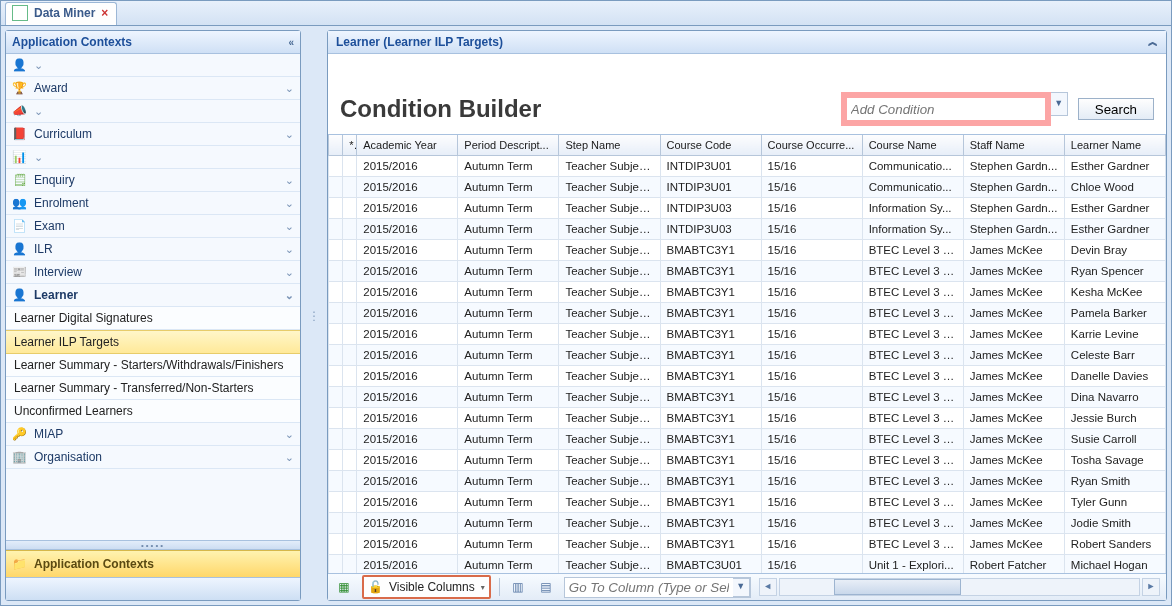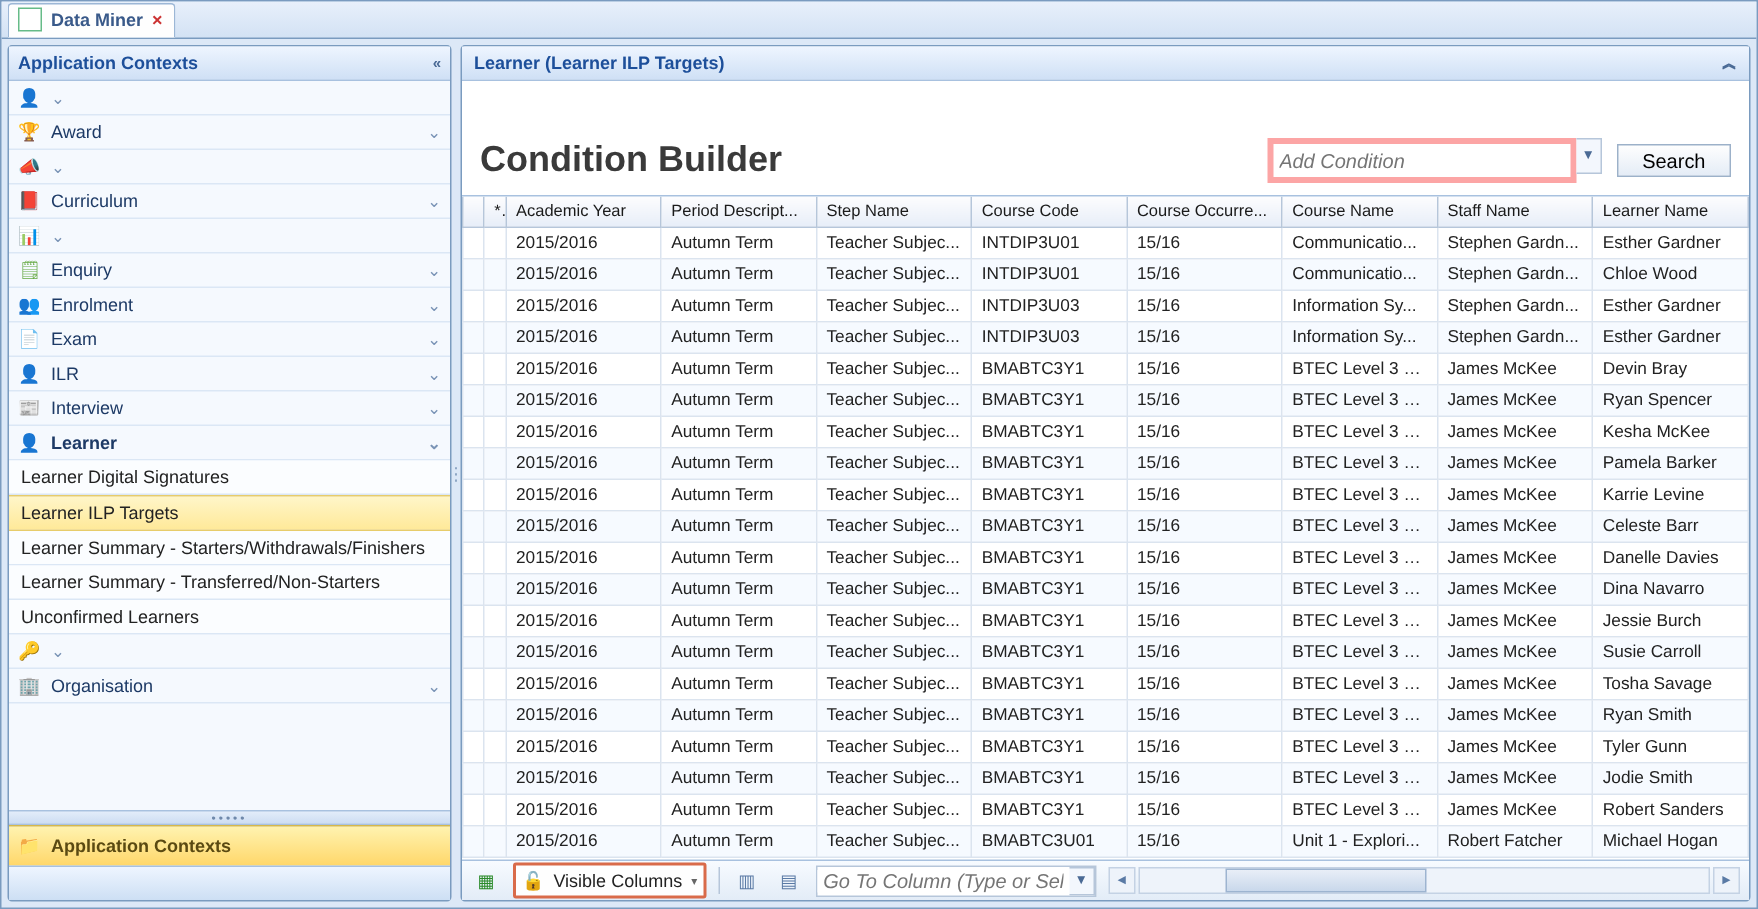--- a/index.html
+++ b/index.html
@@ -1,41 +1,41 @@
 <!DOCTYPE html>
 <html><head>
 <meta charset="utf-8">
 <style>
 html,body{margin:0;padding:0;font-family:"Segoe UI",Tahoma,Arial,sans-serif;font-size:12px;color:#222;background:#dce8f7;}
 .app{width:1172px;height:606px;background:#dce8f7;border:1px solid #7a9bbf;box-sizing:border-box;display:flex;flex-direction:column;overflow:hidden;}
 .tabbar{height:24px;background:linear-gradient(#e8f0fb,#d3e2f4);display:flex;align-items:flex-end;padding:0 4px;border-bottom:1px solid #7a9bbf;}
 .tab{background:#fefefe;border:1px solid #9cb7d6;border-bottom:none;border-radius:3px 3px 0 0;padding:2px 8px 4px 6px;display:flex;align-items:center;gap:6px;font-size:12px;color:#3a5a8a;font-weight:bold;}
 .tab .close-x{color:#c33;font-weight:bold;cursor:pointer;}
 .docicon{width:14px;height:14px;background:#fff;border:1px solid #6b8;display:inline-block;}
-.body{flex:1;display:flex;min-height:0;padding:4px;gap:0;}
+.body{flex:1;display:flex;min-height:0;padding:4px;gap:10px;}
 .sidebar{width:296px;border:1px solid #7a9bbf;background:#eaf1fb;display:flex;flex-direction:column;border-radius:3px;box-sizing:border-box;}
 .panel-header{height:22px;background:linear-gradient(#eef5ff,#cfe0f5);border-bottom:1px solid #a8c1df;display:flex;align-items:center;padding:0 6px;color:#1d4f9a;font-weight:bold;font-size:12px;justify-content:space-between;}
 .nav-list{flex:1;overflow:auto;background:#f5f9fe;}
 .nav-item{height:22px;display:flex;align-items:center;padding:0 6px;border-bottom:1px solid #dbe7f5;gap:6px;cursor:pointer;}
 .nav-item.category{font-weight:normal;color:#1d3a66;}
 .nav-item.category .lbl{flex:1;}
 .nav-item.category.learner{font-weight:bold;}
 .nav-item.sub{padding-left:8px;background:#fbfdff;}
 .nav-item.sub.selected{background:linear-gradient(#fff6c9,#ffe999);border-top:1px solid #e7cc6a;border-bottom:1px solid #e7cc6a;}
 .nav-item .chev{color:#7a94b6;font-size:11px;}
 .nicon{width:16px;height:16px;display:inline-flex;align-items:center;justify-content:center;font-size:12px;}
 .sidebar-splitter{height:8px;background:linear-gradient(#e3edfa,#cdddf2);border-top:1px solid #a8c1df;border-bottom:1px solid #a8c1df;text-align:center;font-size:8px;color:#6f89ab;letter-spacing:2px;}
 .sidebar-footer{height:26px;background:linear-gradient(#fff3b0,#ffd76a);border-top:1px solid #d6b84a;display:flex;align-items:center;padding:0 6px;gap:6px;font-weight:bold;color:#5b4a12;}
 .sidebar-bottom-strip{height:22px;background:linear-gradient(#eef5ff,#cddff4);border-top:1px solid #a8c1df;}
 .splitter-v{width:6px;cursor:col-resize;display:flex;align-items:center;justify-content:center;color:#8aa3c2;}
 .main{flex:1;border:1px solid #7a9bbf;background:#fff;display:flex;flex-direction:column;border-radius:3px;min-width:0;box-sizing:border-box;}
 .main-header{height:22px;background:linear-gradient(#eef5ff,#cfe0f5);border-bottom:1px solid #a8c1df;display:flex;align-items:center;padding:0 8px;color:#1d4f9a;font-weight:bold;justify-content:space-between;}
 .cond-row{display:flex;align-items:center;padding:10px 12px 8px 12px;gap:10px;margin-top:28px;}
 .cond-title{font-size:24px;font-weight:bold;color:#3a3a3a;flex:0 0 auto;margin-right:auto;}
-.cond-input{width:190px;height:20px;border:4px solid #fca5a5;padding:1px 4px;color:#737373;font-style:italic;background:#fff;}
+.cond-input{width:190px;height:20px;border:6px solid #fca5a5;padding:1px 4px;color:#737373;font-style:italic;background:#fff;}
 .cond-dd{width:16px;height:22px;border:1px solid #b6c6da;border-left:none;background:#f3f7fd;text-align:center;line-height:20px;font-size:9px;color:#4a6a95;}
 .search-btn{height:22px;border:1px solid #9cb1c9;background:linear-gradient(#fefefe,#e4ecf6);padding:0 16px;cursor:pointer;}
 .grid-wrap{flex:1;overflow:hidden;border-top:1px solid #a8c1df;display:flex;flex-direction:column;min-height:0;}
 .grid{width:100%;border-collapse:collapse;table-layout:fixed;}
 .grid th{background:linear-gradient(#fdfdfe,#e7eef8);border:1px solid #b6c6da;border-top:none;height:20px;font-weight:normal;text-align:left;padding:0 6px;white-space:nowrap;overflow:hidden;text-overflow:ellipsis;font-size:11px;color:#1a1a1a;}
 .grid td{border:1px solid #dbe4ef;height:20px;padding:0 6px;white-space:nowrap;overflow:hidden;text-overflow:ellipsis;font-size:11.5px;}
 .grid tbody tr:nth-child(even) td{background:#f6faff;}
 .col-sel{width:14px;padding:0;}
 .col-star{width:14px;padding:0;}
 .toolbar{height:26px;border-top:1px solid #a8c1df;background:linear-gradient(#f7fbff,#e3ecf7);display:flex;align-items:center;padding:0 6px;gap:8px;}
@@ -133,20 +133,21 @@
             <span>Learner Summary - Starters/Withdrawals/Finishers</span>
           </div>
           <div class="nav-item sub">
             <span>Learner Summary - Transferred/Non-Starters</span>
           </div>
           <div class="nav-item sub">
             <span>Unconfirmed Learners</span>
           </div>
           <div class="nav-item category">
             <span class="nicon" style="color:#b88a00">🔑</span>
+            <span class="lbl">MIAP</span>
             <span class="chev">⌄</span>
           </div>
           <div class="nav-item category">
             <span class="nicon" style="color:#8a5a2a">🏢</span>
             <span class="lbl">Organisation</span>
             <span class="chev">⌄</span>
           </div>
         </div>
       <div class="sidebar-splitter">•••••</div>
       <div class="sidebar-footer">

